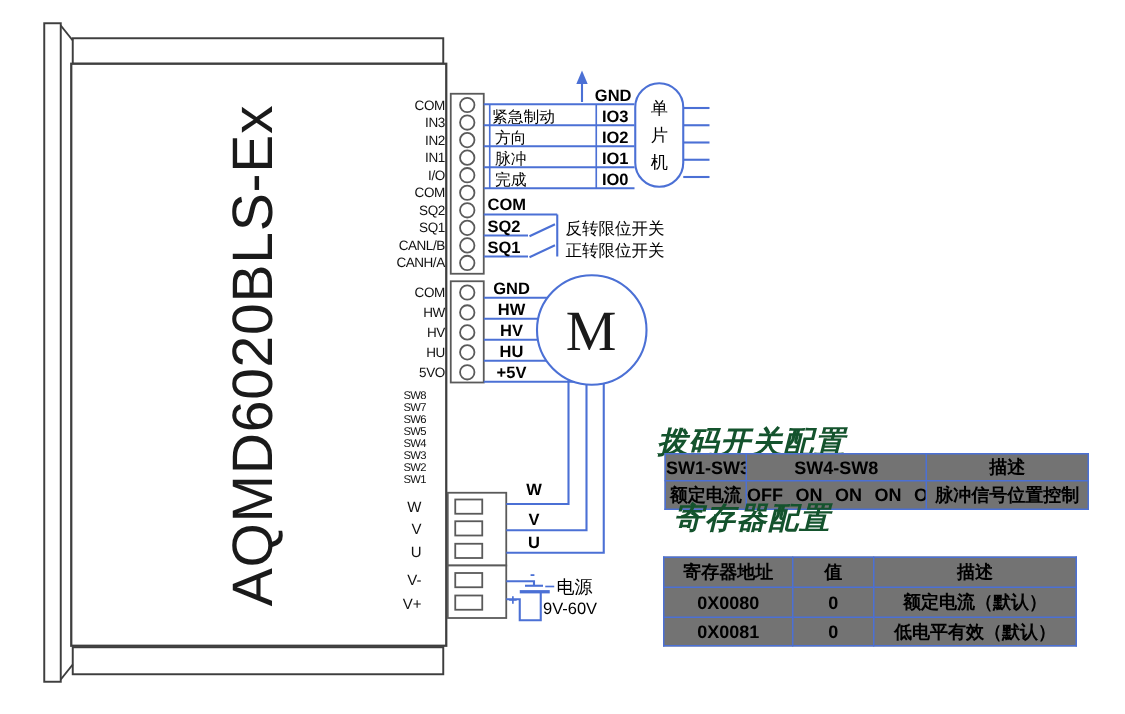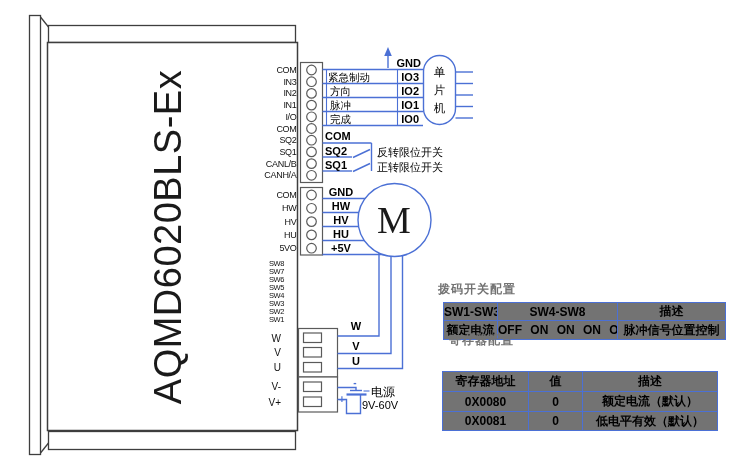--- a/index.html
+++ b/index.html
@@ -29,21 +29,21 @@
   .wire-label{ font-size:11px; font-weight:bold; text-anchor:middle; }
   .desc      { font-size:11px; }
   .mcu-char  { font-size:11.5px; text-anchor:middle; }
   .motor-m   { font-family:"Liberation Serif","DejaVu Serif",serif; font-size:38px; text-anchor:middle; fill:#1a1a1a; }
   .pow-cn    { font-size:12px; }
   .pow-range { font-size:11px; }
   .pol       { font-size:10px; fill:#4b70d5; font-weight:bold; text-anchor:middle; }
 
   
   .cfg-block { position:absolute; }
-  .cfg-title { font-size:12px; font-weight:bold; color:#737373; white-space:nowrap; letter-spacing:1px; }
+  .cfg-title { font-size:20px; font-weight:bold; color:#14532d; white-space:nowrap; letter-spacing:1px;font-style:italic; }
   table.cfg  { border-collapse:collapse; table-layout:fixed; background:#737373; }
   table.cfg td { border:1px solid #4b70d5; text-align:center; padding:0; overflow:hidden;
                  font-size:12px; font-weight:600; color:#000; white-space:nowrap; }
   td.latin  { font-size:11px; font-weight:bold; }
   td.sw-seq { word-spacing:5px; }
 </style>
 </head>
 <body>
 
 <div id="stage">

